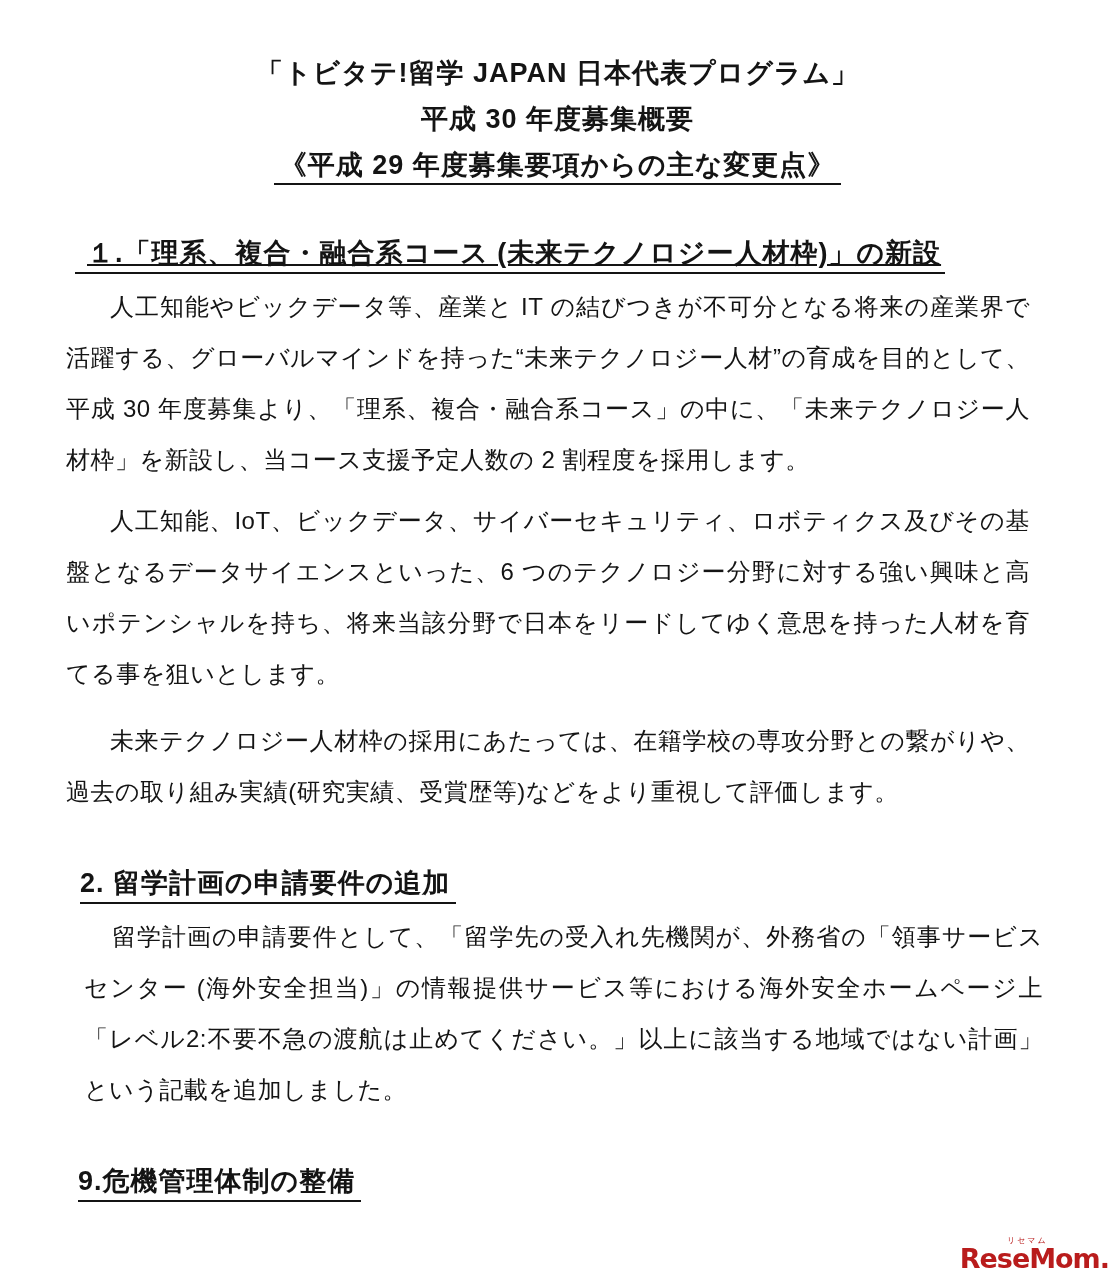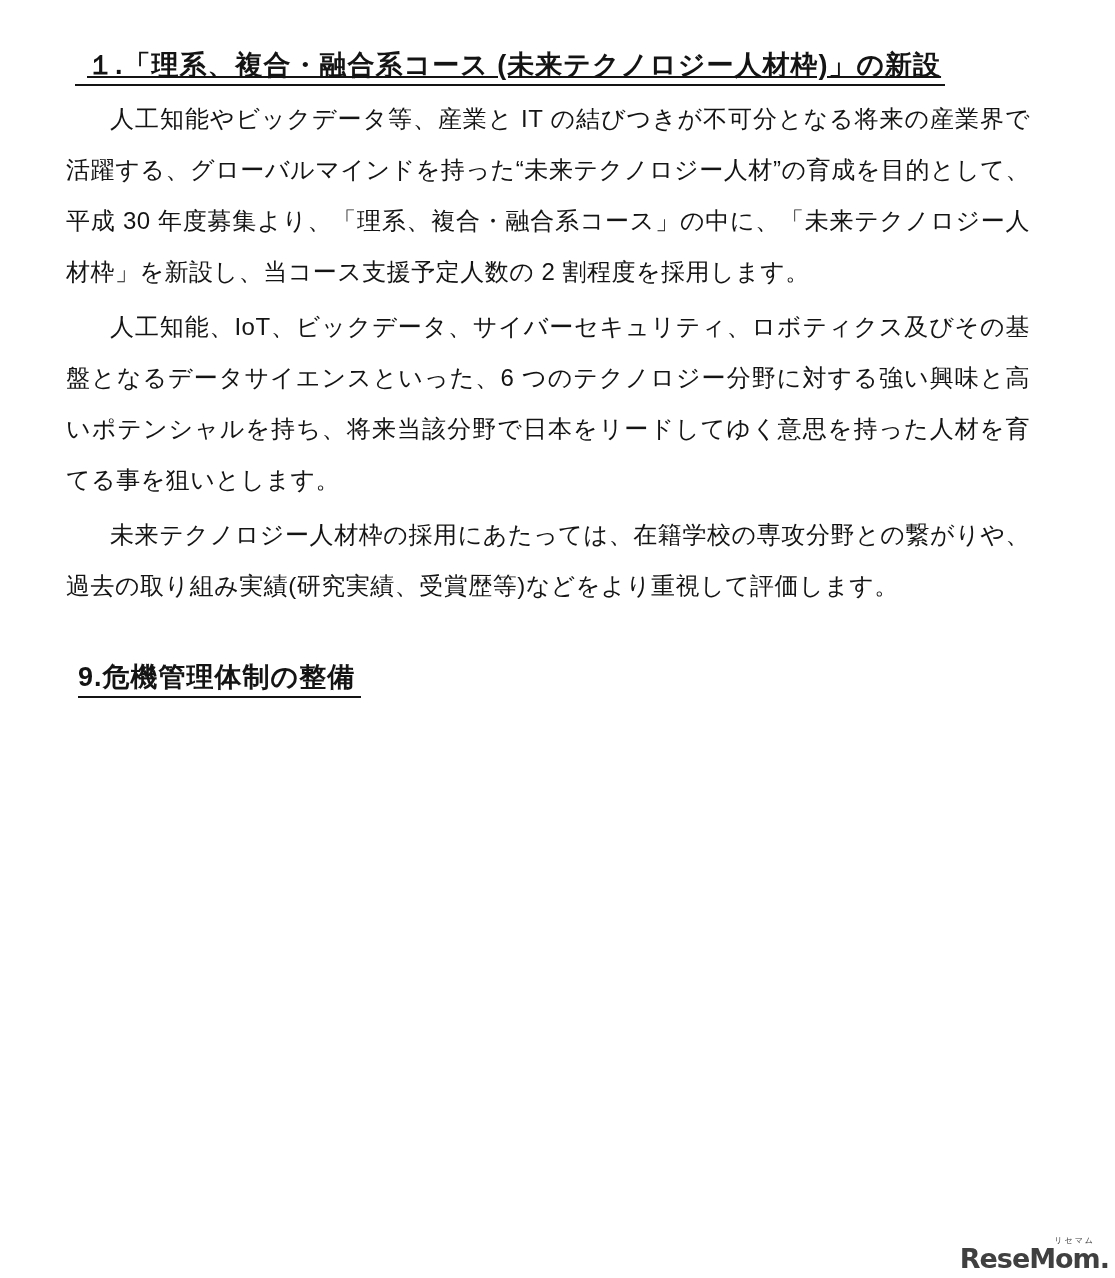--- a/index.html
+++ b/index.html
@@ -50,39 +50,39 @@
   
   .para {
     font-size: 24px;
     line-height: 51px;
     text-align: justify;
     margin: 0;
     letter-spacing: 0.5px;
   }
   .s1 { margin-left: 66px; margin-right: 85px; text-indent: 44px; }
   .p1 { margin-top: 10px; }
-  .p2 { margin-top: 4px; }
-  .p3 { margin-top: 4px; }
+  .p2 { margin-top: 10px; }
+  .p3 { margin-top: 16px; }
   .p4 { margin-top: 6px; }
   .s2 {
     margin-left: 84px; margin-right: 72px;
     text-indent: 28px; margin-top: 10px;
   }
   .s3 {
     margin-left: 83px; margin-right: 125px;
     text-indent: 14px; margin-top: 10px;
     line-height: 48px;
   }
   
   .logo {
     position: absolute;
     right: 6px;
     bottom: 6px;
-    text-align: right;
-    color: #404040;
+    text-align: center;
+    color: #b91c1c;
     line-height: 1;
   }
   .logo-ruby {
     display: block;
     font-size: 8px;
     letter-spacing: 2px;
     margin: 0 14px 0 0;
   }
   .logo-word {
     display: block;
@@ -90,28 +90,37 @@
     font-weight: 700;
     letter-spacing: -1px;
     font-family: "DejaVu Sans", "Liberation Sans", sans-serif;
   }
 </style>
 </head>
 <body>
 
 <div class="doc">
 
+  <header class="title-block">
+    <div>「トビタテ!留学 JAPAN 日本代表プログラム」</div>
+    <div>平成 30 年度募集概要</div>
+    <div><span class="title-underline">《平成 29 年度募集要項からの主な変更点》</span></div>
+  </header>
 
   <section>
     <h2 class="sec-heading h1"><span class="hl">１.「理系、複合・融合系コース (未来テクノロジー人材枠)」の新設</span></h2>
     <p class="para s1 p1">人工知能やビックデータ等、産業と IT の結びつきが不可分となる将来の産業界で活躍する、グローバルマインドを持った“未来テクノロジー人材”の育成を目的として、平成 30 年度募集より、「理系、複合・融合系コース」の中に、「未来テクノロジー人材枠」を新設し、当コース支援予定人数の 2 割程度を採用します。</p>
     <p class="para s1 p2">人工知能、IoT、ビックデータ、サイバーセキュリティ、ロボティクス及びその基盤となるデータサイエンスといった、6 つのテクノロジー分野に対する強い興味と高いポテンシャルを持ち、将来当該分野で日本をリードしてゆく意思を持った人材を育てる事を狙いとします。</p>
     <p class="para s1 p3">未来テクノロジー人材枠の採用にあたっては、在籍学校の専攻分野との繋がりや、過去の取り組み実績(研究実績、受賞歴等)などをより重視して評価します。</p>
   </section>
 
+  <section>
+    <h2 class="sec-heading h2"><span class="hl">2. 留学計画の申請要件の追加</span></h2>
+    <p class="para s2">留学計画の申請要件として、「留学先の受入れ先機関が、外務省の「領事サービスセンター (海外安全担当)」の情報提供サービス等における海外安全ホームページ上「レベル2:不要不急の渡航は止めてください。」以上に該当する地域ではない計画」という記載を追加しました。</p>
+  </section>
 
   <section>
     <h2 class="sec-heading h3"><span class="hl">9.危機管理体制の整備</span></h2>
   </section>
 
   <div class="logo">
     <span class="logo-ruby">リセマム</span>
     <span class="logo-word">ReseMom.</span>
   </div>
 

